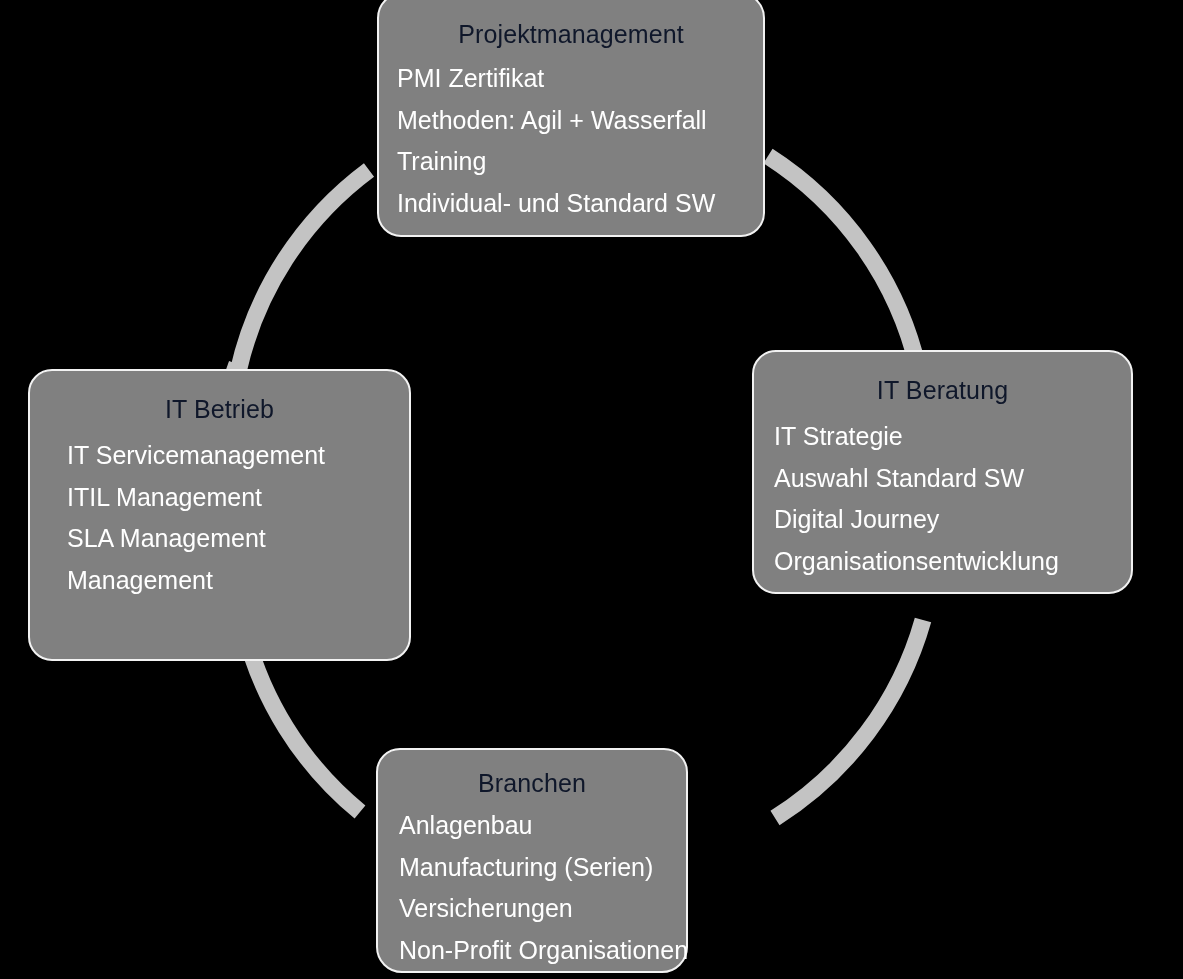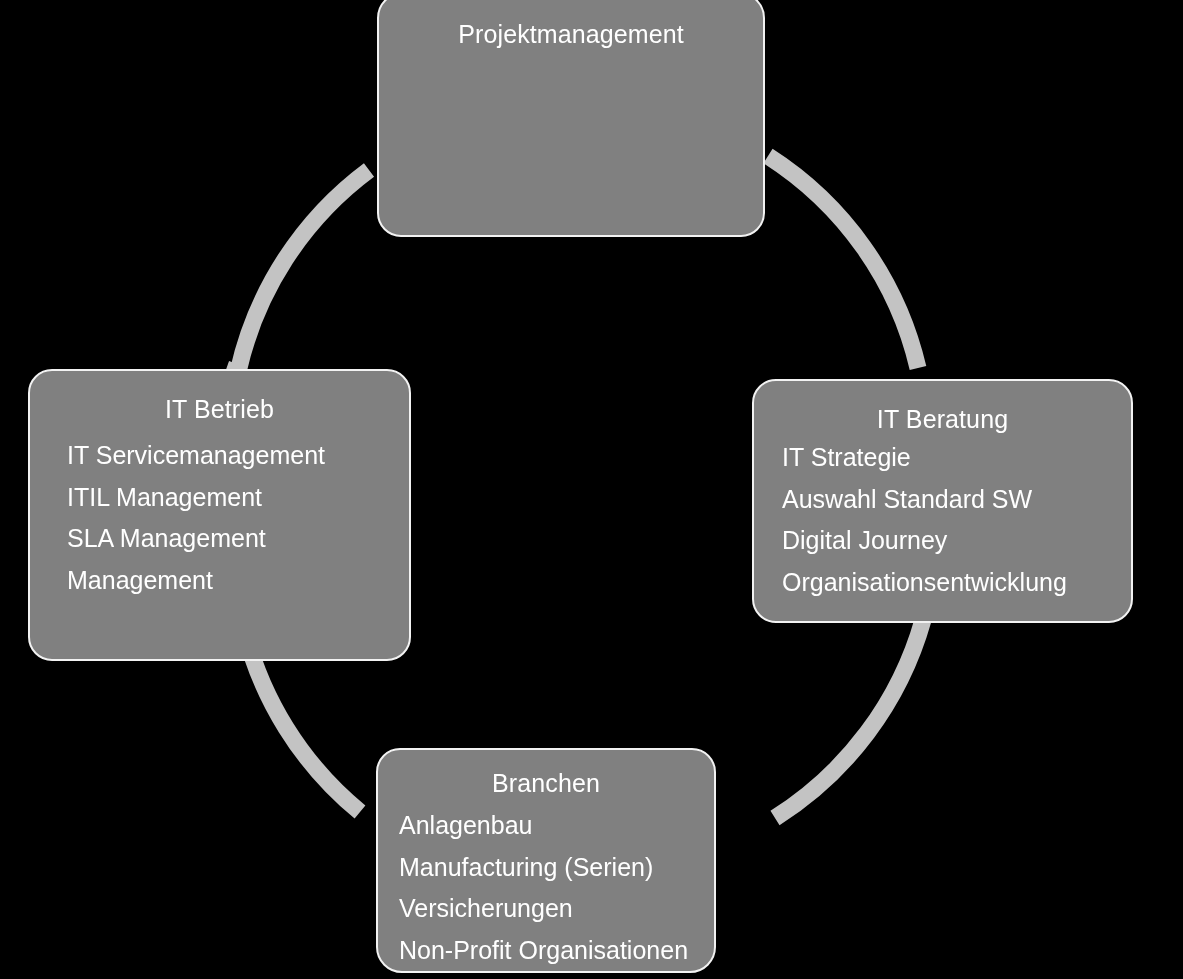--- a/index.html
+++ b/index.html
@@ -30,21 +30,21 @@
     background: #808080;
     border: 2px solid #f2f2f2;
     border-radius: 24px;
     color: #ffffff;
     padding: 0;
   }
   .node-title {
     text-align: center;
     font-size: 25px;
     line-height: 1.28;
-    color: #ffffff;
+    color: #0f172a;
     font-weight: normal;
     letter-spacing: .1px;
     white-space: nowrap;
   }
   .node-items {
     list-style: none;
     margin: 0;
     padding: 0;
   }
   .node-items li {
@@ -73,32 +73,32 @@
     top: 369px;
     width: 383px;
     height: 292px;
   }
   #node-left .node-title { margin-top: 22px; }
   #node-left .node-items { margin-top: 10px; padding-left: 37px; }
 
   
   #node-right {
     left: 752px;
-    top: 379px;
+    top: 350px;
     width: 381px;
     height: 244px;
   }
   #node-right .node-title { margin-top: 22px; }
-  #node-right .node-items { margin-top: 2px; padding-left: 28px; }
+  #node-right .node-items { margin-top: 10px; padding-left: 20px; }
 
   
   #node-bottom {
     left: 376px;
     top: 748px;
-    width: 340px;
+    width: 312px;
     height: 225px;
     border-bottom-left-radius: 26px;
     border-bottom-right-radius: 26px;
   }
   #node-bottom .node-title { margin-top: 17px; }
   #node-bottom .node-items { margin-top: 6px; padding-left: 21px; }
 </style>
 </head>
 <body>
 
@@ -112,20 +112,26 @@
       <path d="M 923,620 A 345,345 0 0 1 775,818"></path>
       <path d="M 360,812 A 345,345 0 0 1 243,624"></path>
     </g>
     <g fill="none" stroke="#c3c3c3" stroke-width="17" stroke-linecap="butt">
       <path d="M 238,372 A 345,345 0 0 1 369,170"></path>
     </g>
   </svg>
 
   <div class="node" id="node-top">
     <div class="node-title">Projektmanagement</div>
+    <ul class="node-items">
+      <li>PMI Zertifikat</li>
+      <li>Methoden: Agil + Wasserfall</li>
+      <li>Training</li>
+      <li>Individual- und Standard SW</li>
+    </ul>
   </div>
 
   <div class="node" id="node-right">
     <div class="node-title">IT Beratung</div>
     <ul class="node-items">
       <li>IT Strategie</li>
       <li>Auswahl Standard SW</li>
       <li>Digital Journey</li>
       <li>Organisationsentwicklung</li>
     </ul>

